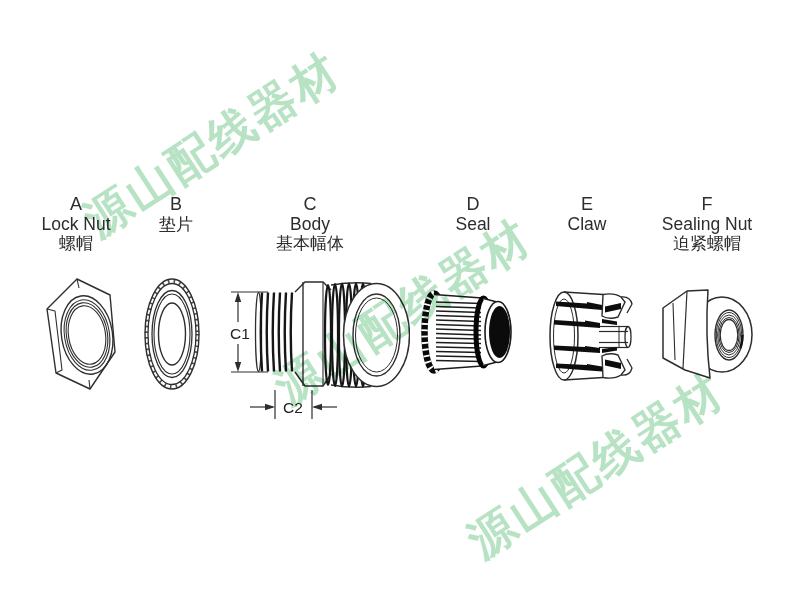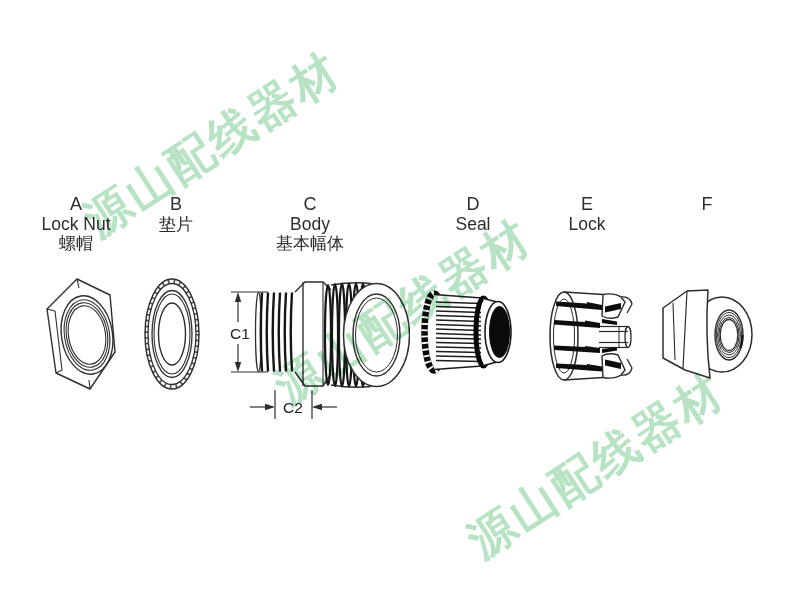--- a/index.html
+++ b/index.html
@@ -42,24 +42,26 @@
     <div class="letter">C</div>
     <div class="en">Body</div>
     <div class="zh">基本幅体</div>
   </div>
   <div class="part-label" style="left:473px;">
     <div class="letter">D</div>
     <div class="en">Seal</div>
   </div>
   <div class="part-label" style="left:587px;">
     <div class="letter">E</div>
-    <div class="en">Lock</div>
+    <div class="en">Claw</div>
   </div>
   <div class="part-label" style="left:707px;">
     <div class="letter">F</div>
+    <div class="en">Sealing Nut</div>
+    <div class="zh">迫紧螺帽</div>
   </div>
 
   <svg class="drawing" style="left:44px;top:278px;" width="74" height="112" viewBox="0 0 74 112">
     <g fill="none" stroke="#2e2e2e" stroke-width="1.4" stroke-linejoin="round">
       <path d="M33,1 L66,17 L71,74 L46,111 L12,95 L3,31 Z"></path>
       <path d="M3,31 L11,33 L18,92 L12,95" stroke-width="1.1"></path>
       <path d="M33,1 L35,10" stroke-width="1.1"></path>
       <path d="M46,111 L45,102" stroke-width="1.1"></path>
       <g transform="rotate(-9 43 57)">
         <ellipse cx="43" cy="57" rx="25.5" ry="39.5"></ellipse>

